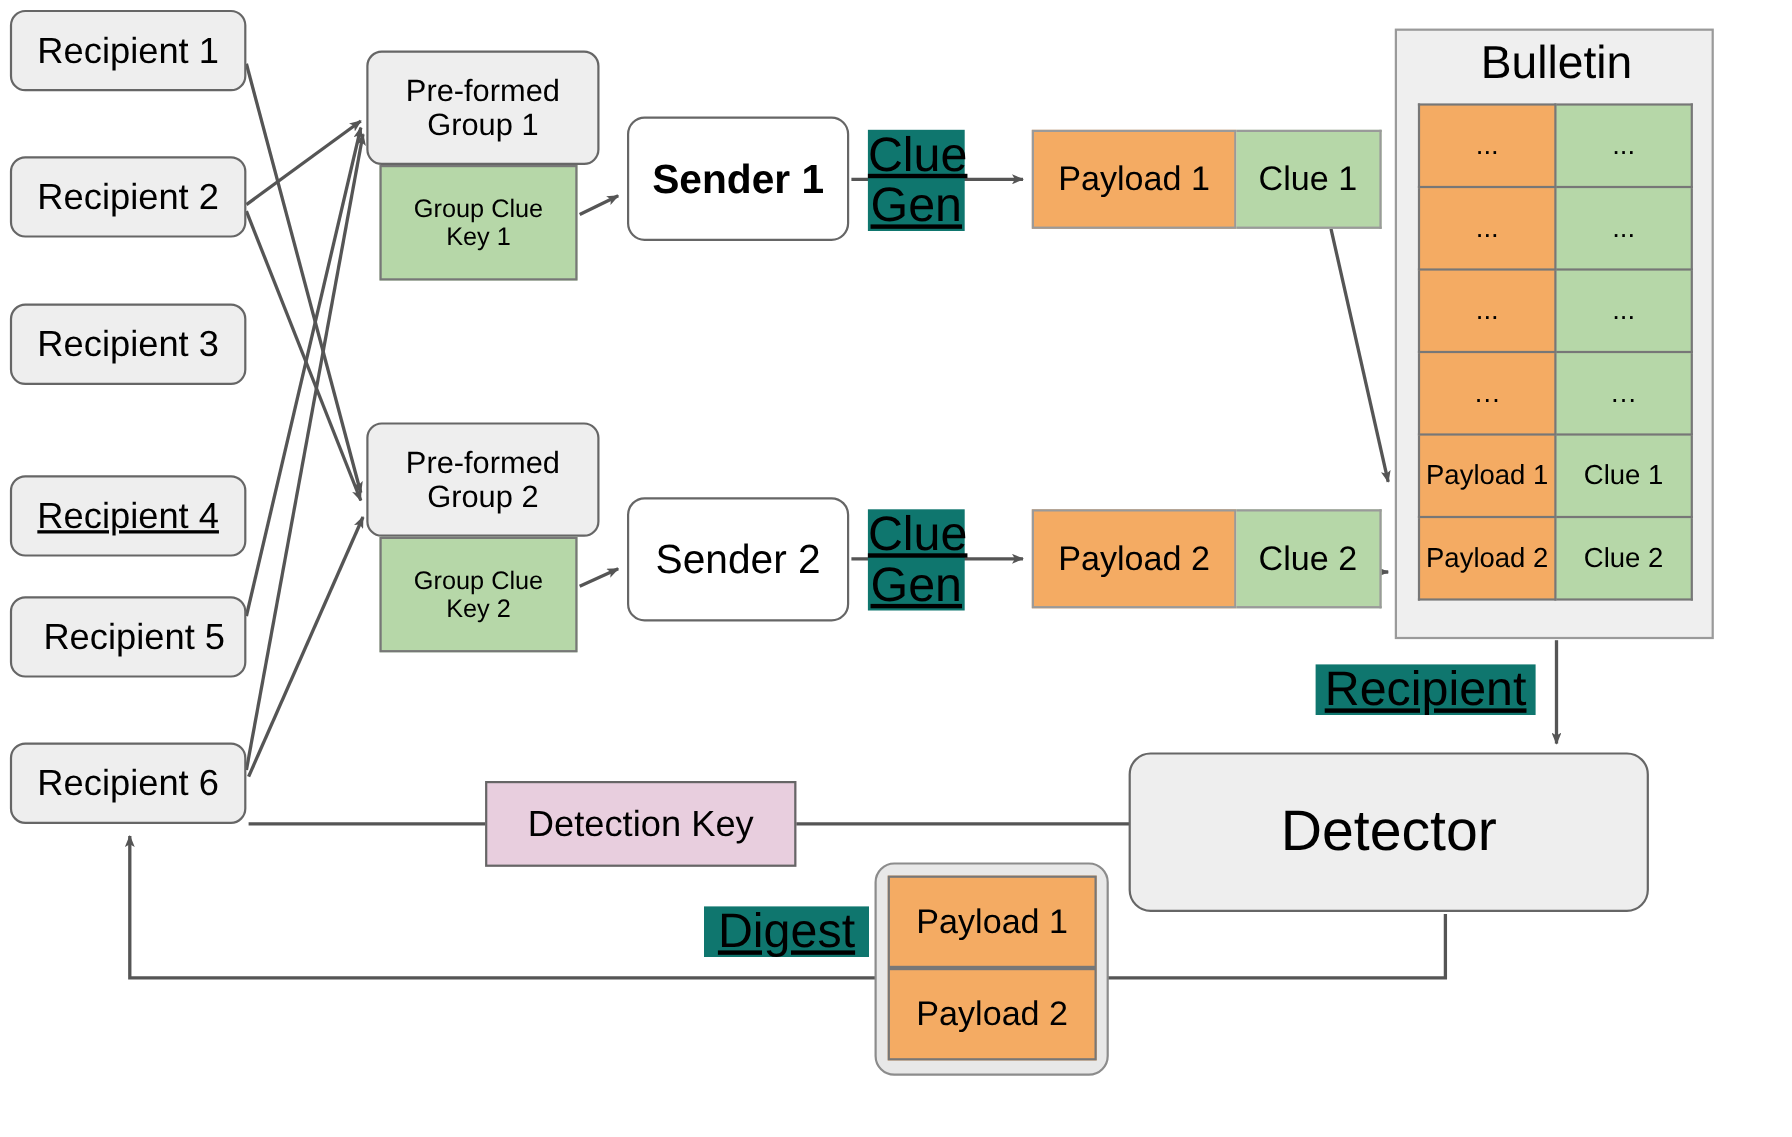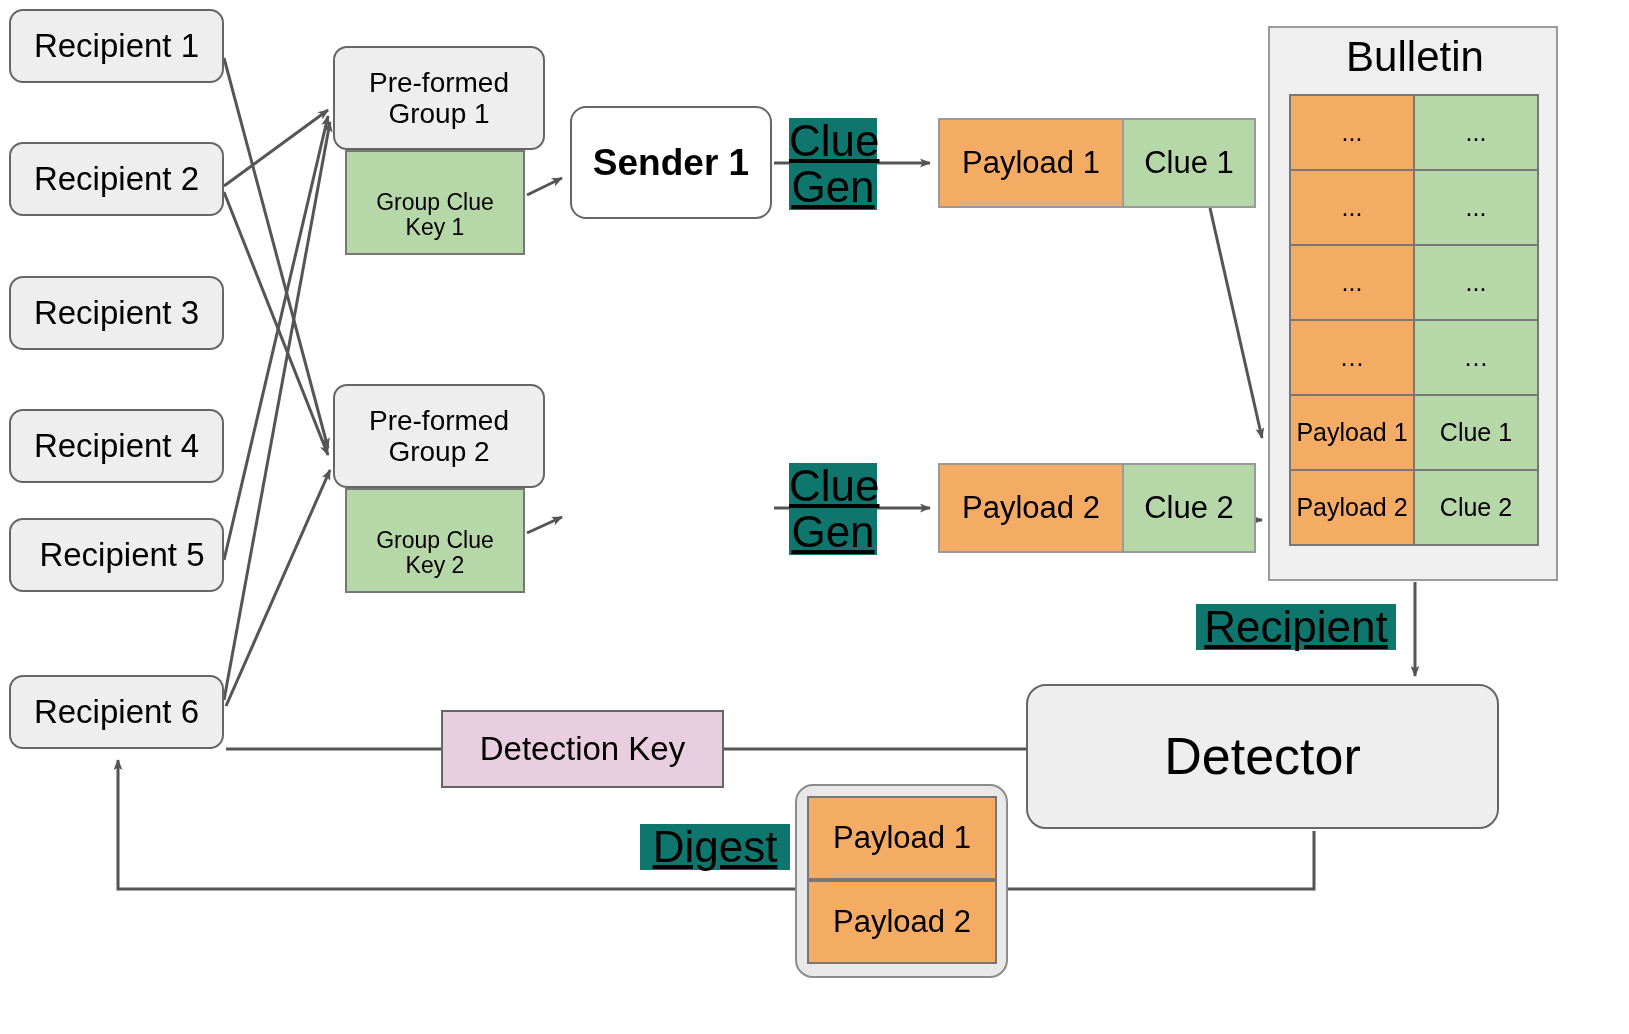--- a/index.html
+++ b/index.html
@@ -58,21 +58,20 @@
   .group-head .txt { width: 100%; }
   
   .group-key {
     width: 180px;
     height: 105px;
     left: 345px;
     background: #b6d7a8;
     border: 2px solid #777777;
     font-size: 23px;
     padding: 12px 6px;
-    align-items: flex-end;
   }
   
   .sender {
     width: 202px;
     height: 113px;
     left: 570px;
     background: #ffffff;
     border: 2px solid #666666;
     border-radius: 16px;
     font-size: 37px;
@@ -233,24 +232,24 @@
 
   <div class="node recipient" style="top:9px;">
     <span>Recipient 1</span>
   </div>
   <div class="node recipient" style="top:142px;">
     <span>Recipient 2</span>
   </div>
   <div class="node recipient" style="top:276px;">
     <span>Recipient 3</span>
   </div>
-  <div class="node recipient" style="top:409px;">
+  <div class="node recipient" style="top:432px;text-decoration:underline;">
     <span>Recipient 4</span>
   </div>
-  <div class="node recipient" style="top:518px;padding-left:11px;">
+  <div class="node recipient" style="top:542px;padding-left:11px;">
     <span>Recipient 5</span>
   </div>
   <div class="node recipient" style="top:675px;">
     <span>Recipient 6</span>
   </div>
 
   <div class="node group-head" style="top:46px;">
     <span class="txt" style="white-space:pre-line;">Pre-formed
 Group 1</span>
   </div>
@@ -263,20 +262,23 @@
     <span class="txt" style="white-space:pre-line;">Pre-formed
 Group 2</span>
   </div>
   <div class="node group-key" style="top:488px;">
     <span style="white-space:pre-line;">Group Clue
 Key 2</span>
   </div>
 
   <div class="node sender" style="top:106px;font-weight:bold;">
     <span>Sender 1</span>
+  </div>
+  <div class="node sender" style="top:452px;">
+    <span>Sender 2</span>
   </div>
 
   <div class="edge-label" style="left:789px; top:118px; width:88px;">Clue
 Gen</div>
   <div class="edge-label" style="left:789px; top:463px; width:88px;">Clue
 Gen</div>
 
   <div class="node msg-payload" style="left:938px; top:118px;">
     <span>Payload 1</span>
   </div>

